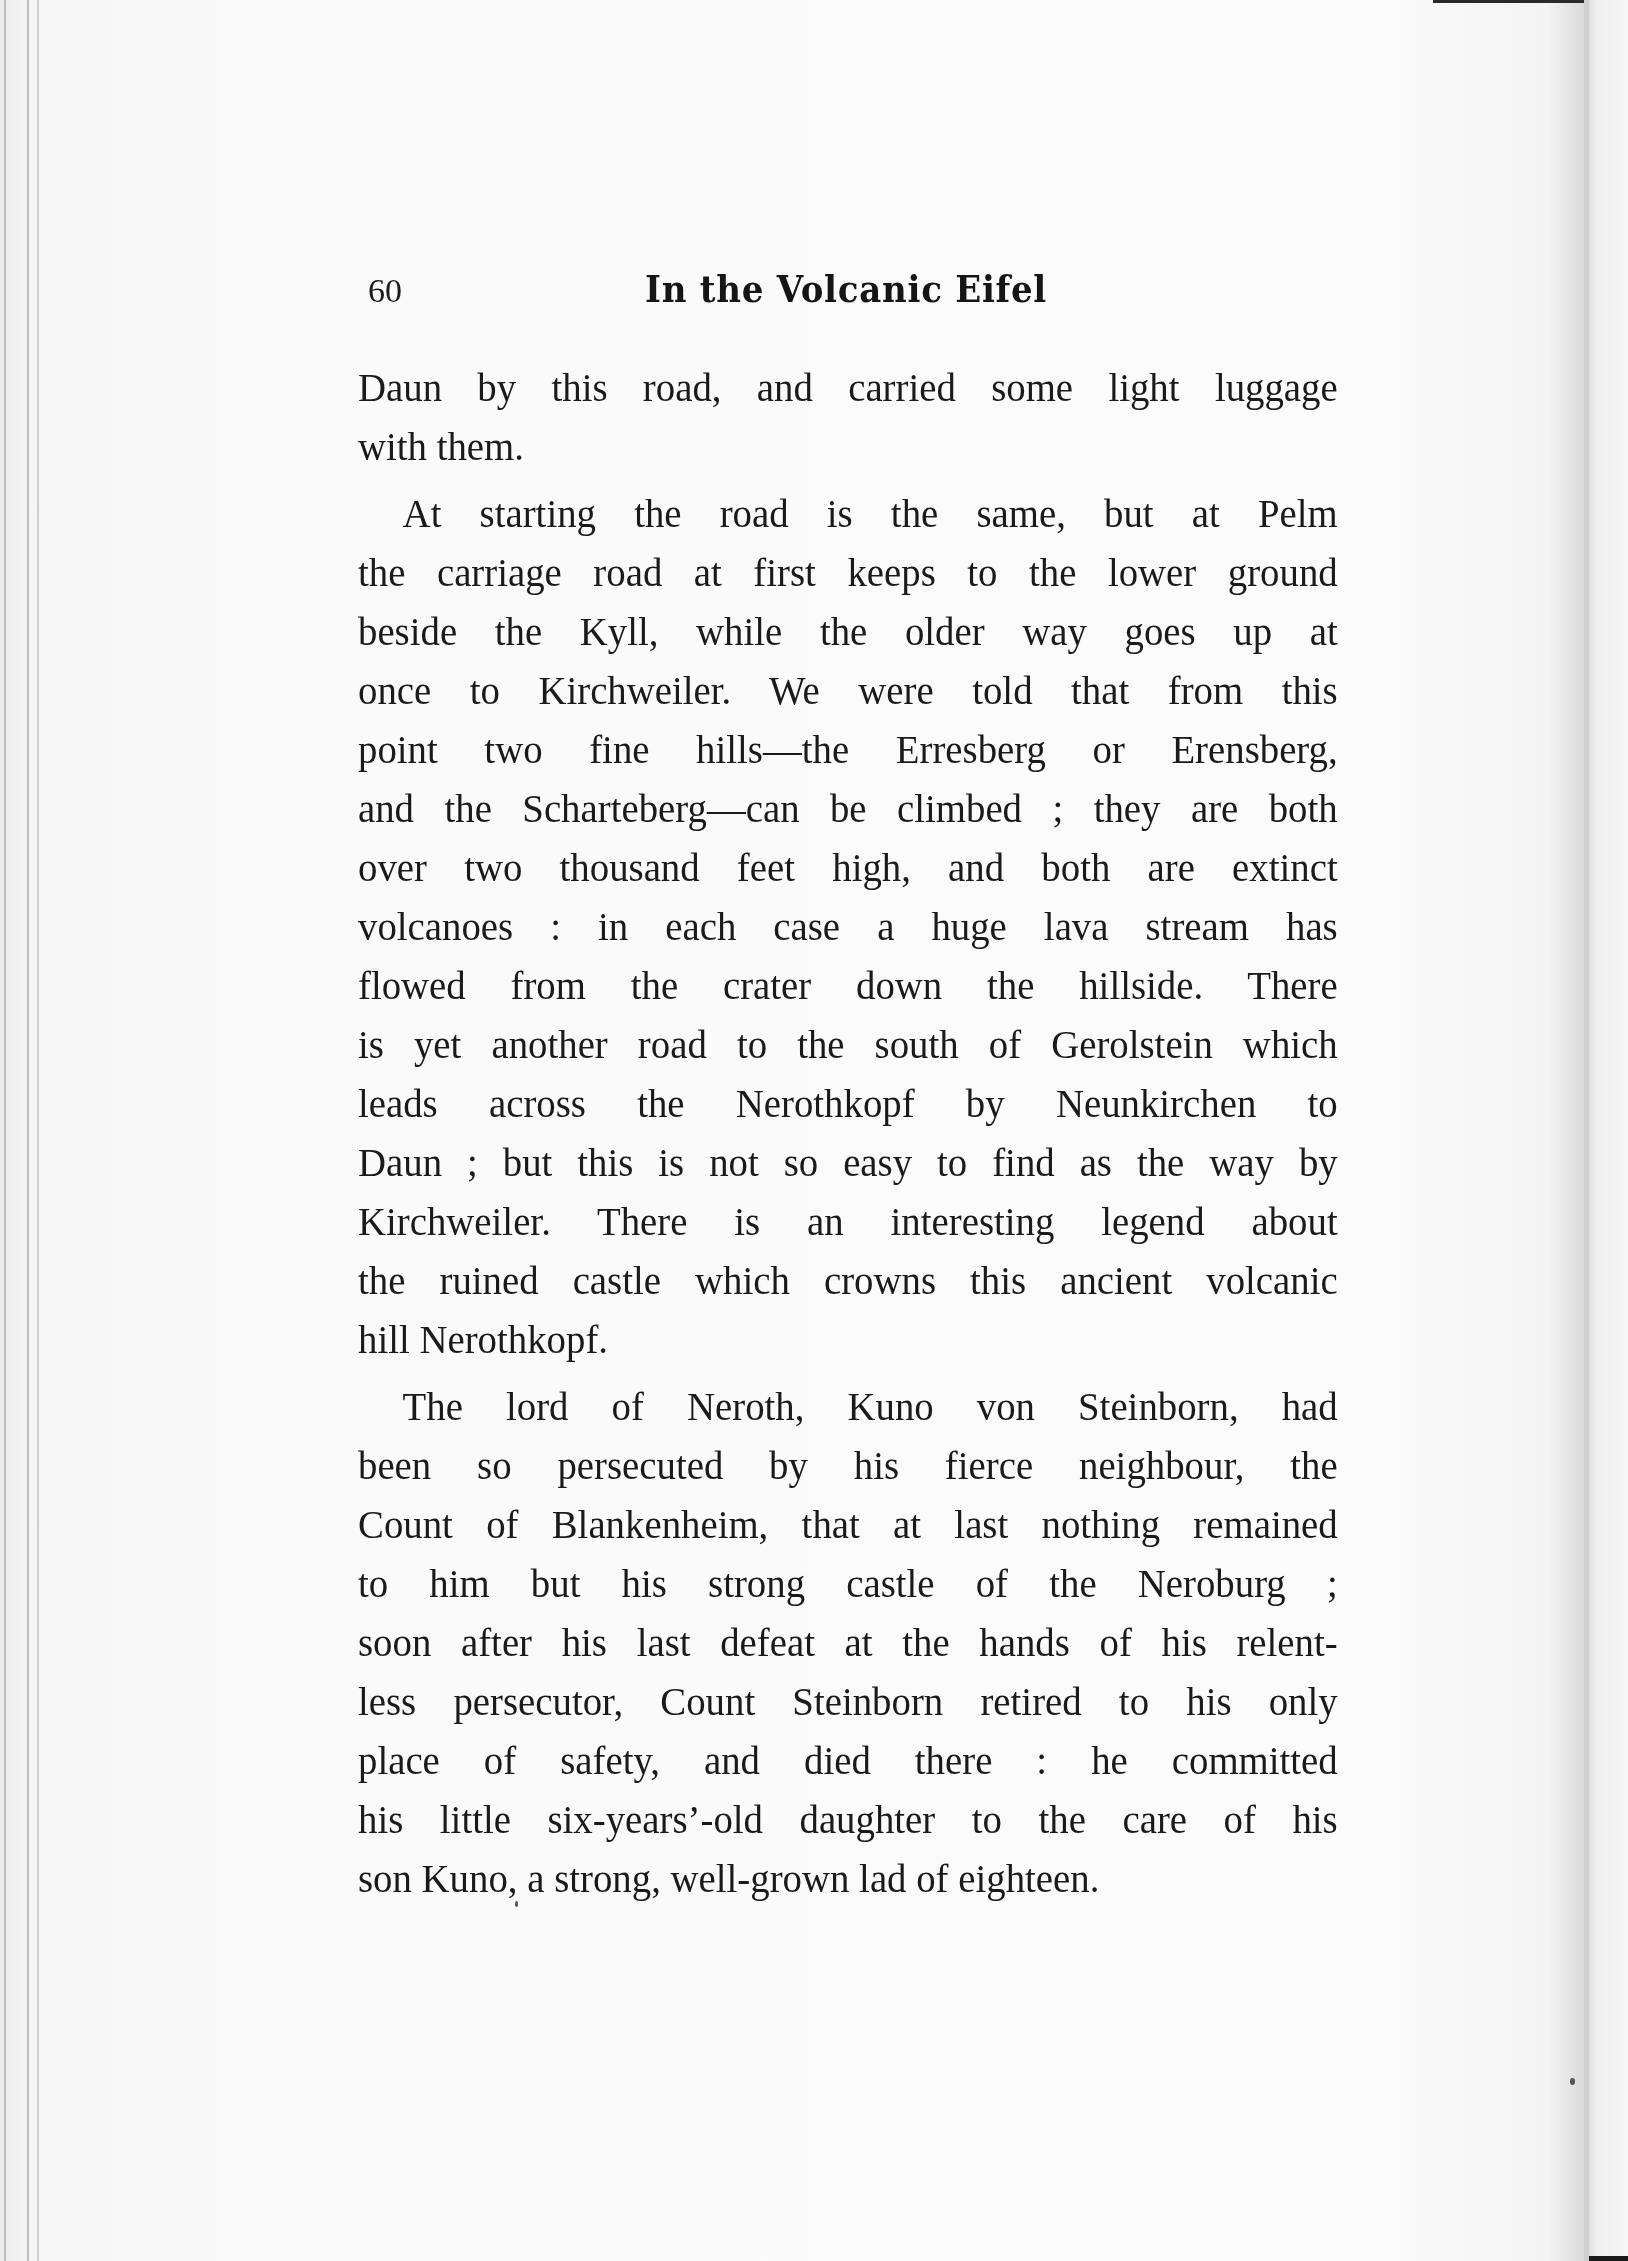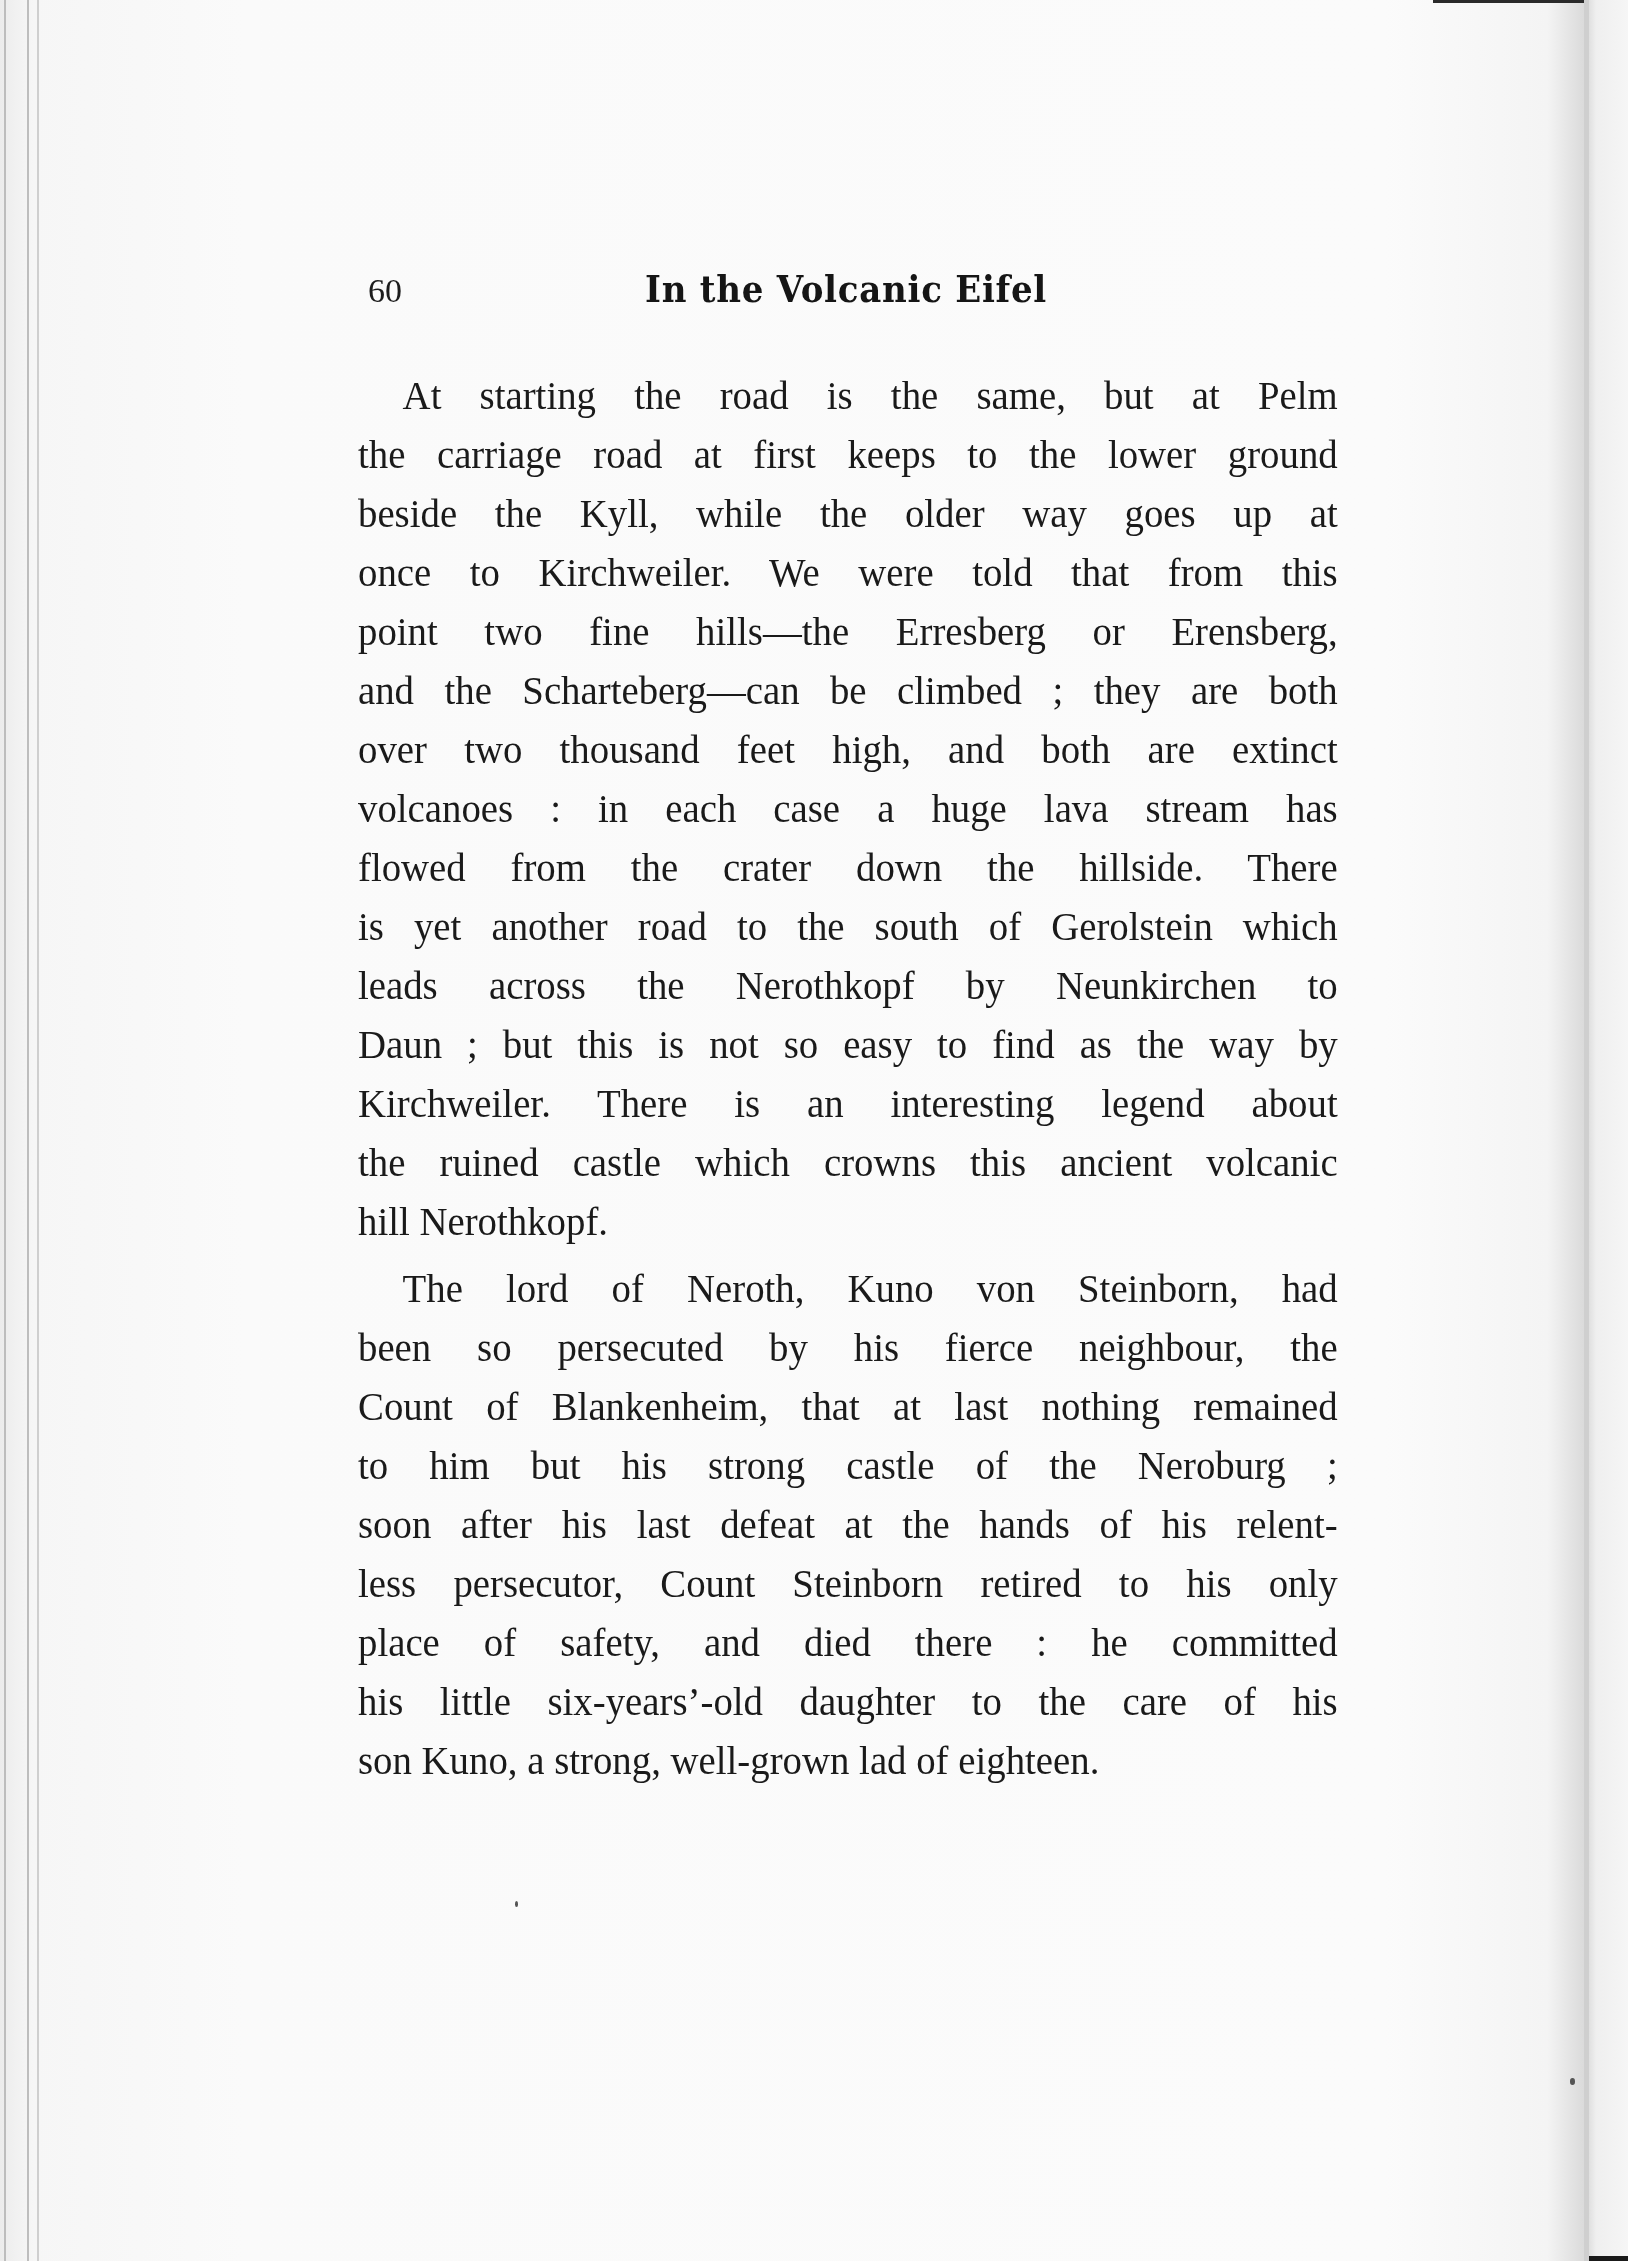--- a/index.html
+++ b/index.html
@@ -118,20 +118,24 @@
   <div class="speck" style="left:1570px; top:2078px;"></div>
   <div class="speck" style="left:515px; top:1901px; width:3.3px; height:5.7px;"></div>
 
   <div class="header">
     <span class="page-number">60</span>
     <span class="running-title">In the Volcanic Eifel</span>
   </div>
 
   <div class="body-text">
 
+    <div>
+      <span class="line">Daun by this road, and carried some light luggage</span>
+      <span class="line last">with them.</span>
+    </div>
     <div class="para-gap"></div>
 
     <div>
       <span class="line indent">At starting the road is the same, but at Pelm</span>
       <span class="line">the carriage road at first keeps to the lower ground</span>
       <span class="line">beside the Kyll, while the older way goes up at</span>
       <span class="line">once to Kirchweiler. We were told that from this</span>
       <span class="line">point two fine hills—the Erresberg or Erensberg,</span>
       <span class="line">and the Scharteberg—can be climbed ; they are both</span>
       <span class="line">over two thousand feet high, and both are extinct</span>

